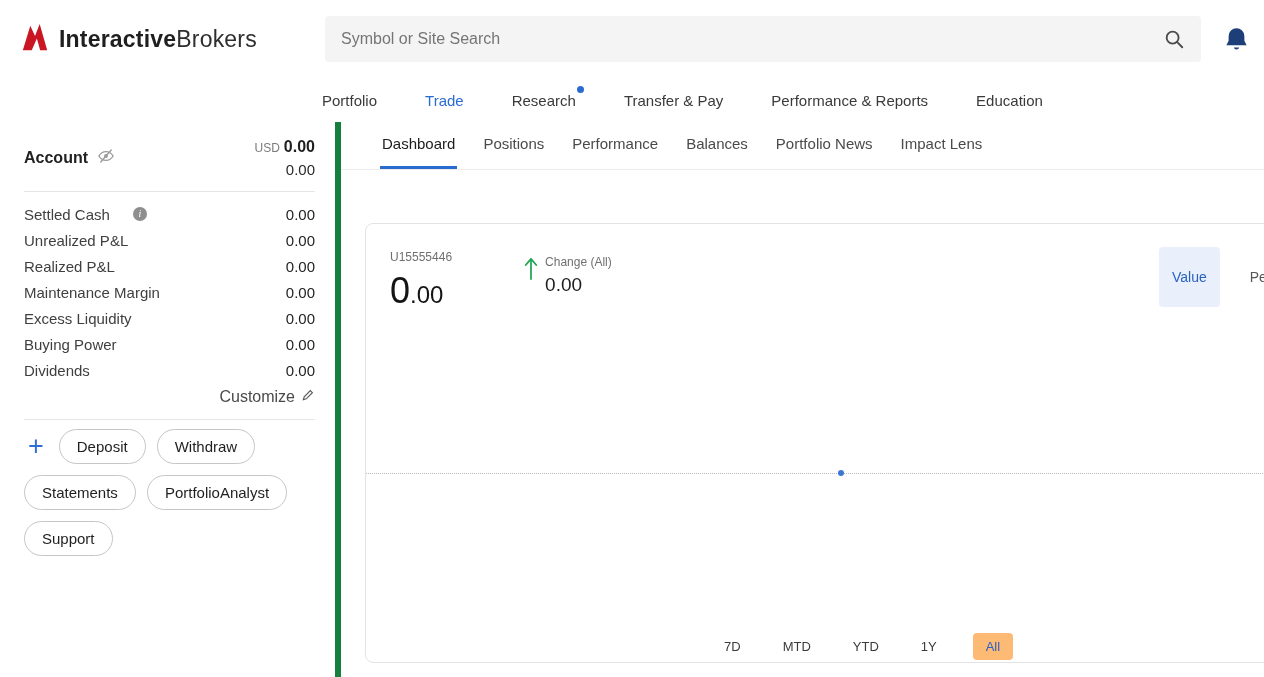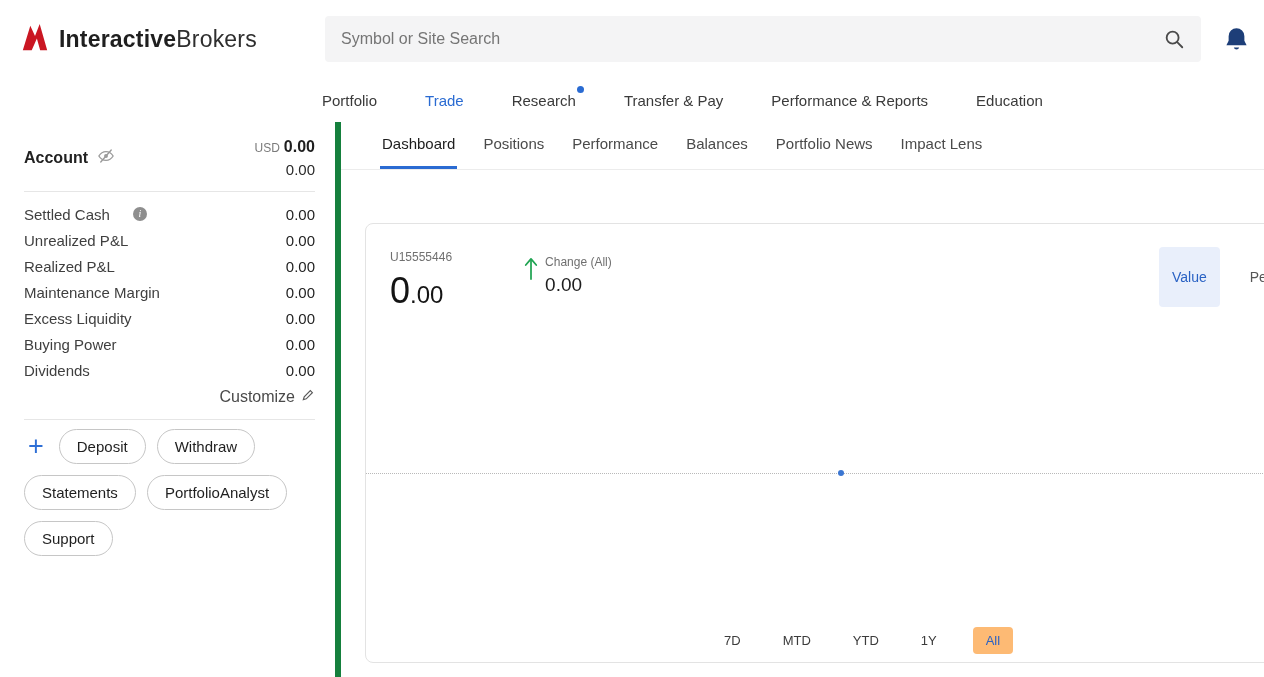--- a/index.html
+++ b/index.html
@@ -81,21 +81,21 @@
   .change-block { display:flex; align-items:flex-start; gap:7px; margin-left:72px; margin-top:5px; }
   .change-texts { display:flex; flex-direction:column; }
   .change-label { font-size:12px; color:#6f6f6f; margin-bottom:5px; }
   .change-value { font-size:19px; color:#1d1d1d; }
   .view-toggle { position:absolute; left:793px; top:23px; display:flex; align-items:center; gap:30px; }
   .toggle-btn { font-size:14px; background:none; border:none; cursor:pointer; color:#555;
     font-family:"Liberation Sans", sans-serif; padding:7px 0; white-space:nowrap; }
   .toggle-btn.active { background:#e9effb; color:#2a62c4; border-radius:4px; padding:22px 13px; }
   .chart-baseline { position:absolute; left:0; right:0; top:249px; border-top:1px dotted #b9b9b9; }
   .chart-dot { position:absolute; left:472px; top:246px; width:6px; height:6px; border-radius:50%; background:#3b76d2; }
-  .periods { position:absolute; bottom:8px; left:352px; display:flex; align-items:center; gap:30px; }
+  .periods { position:absolute; bottom:2px; left:352px; display:flex; align-items:center; gap:30px; }
   .period-btn { font-size:13px; color:#3c3c3c; background:none; border:none; cursor:pointer;
     padding:6px 6px; font-family:"Liberation Sans", sans-serif; }
   .period-btn.active { background:#fdba74; color:#2a62c4; border-radius:4px; padding:6px 13px; }
 </style>
 </head>
 <body>
 
 <div class="page">
 
   <header class="header">

